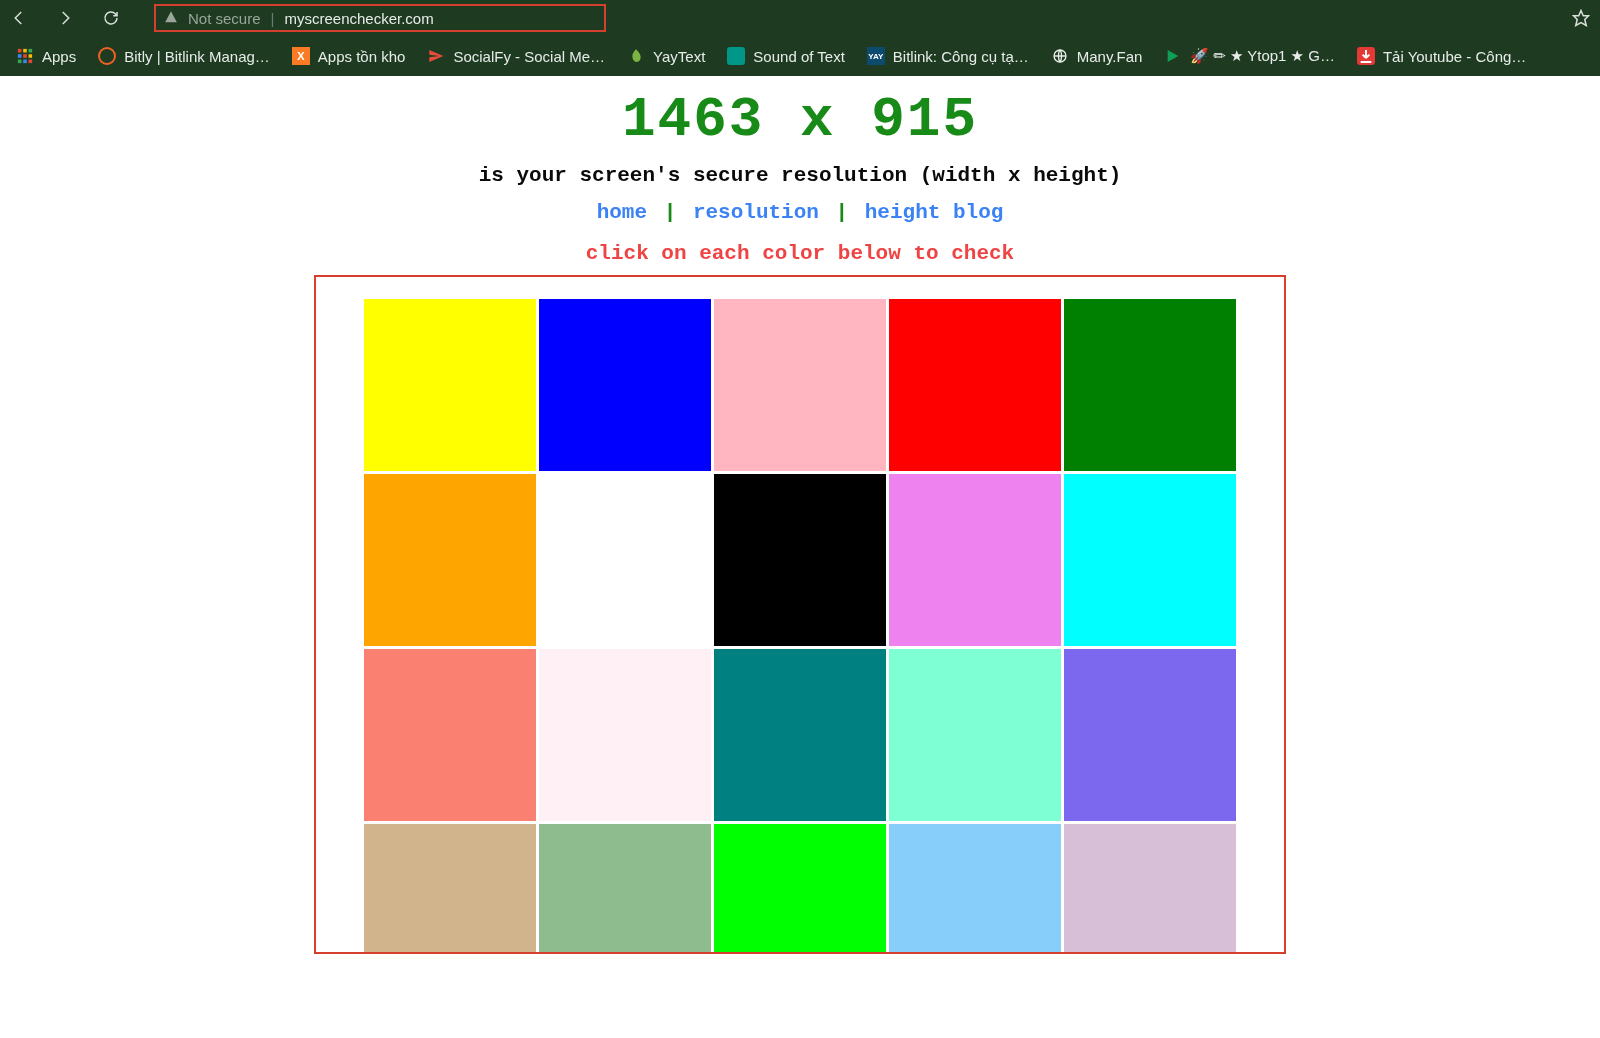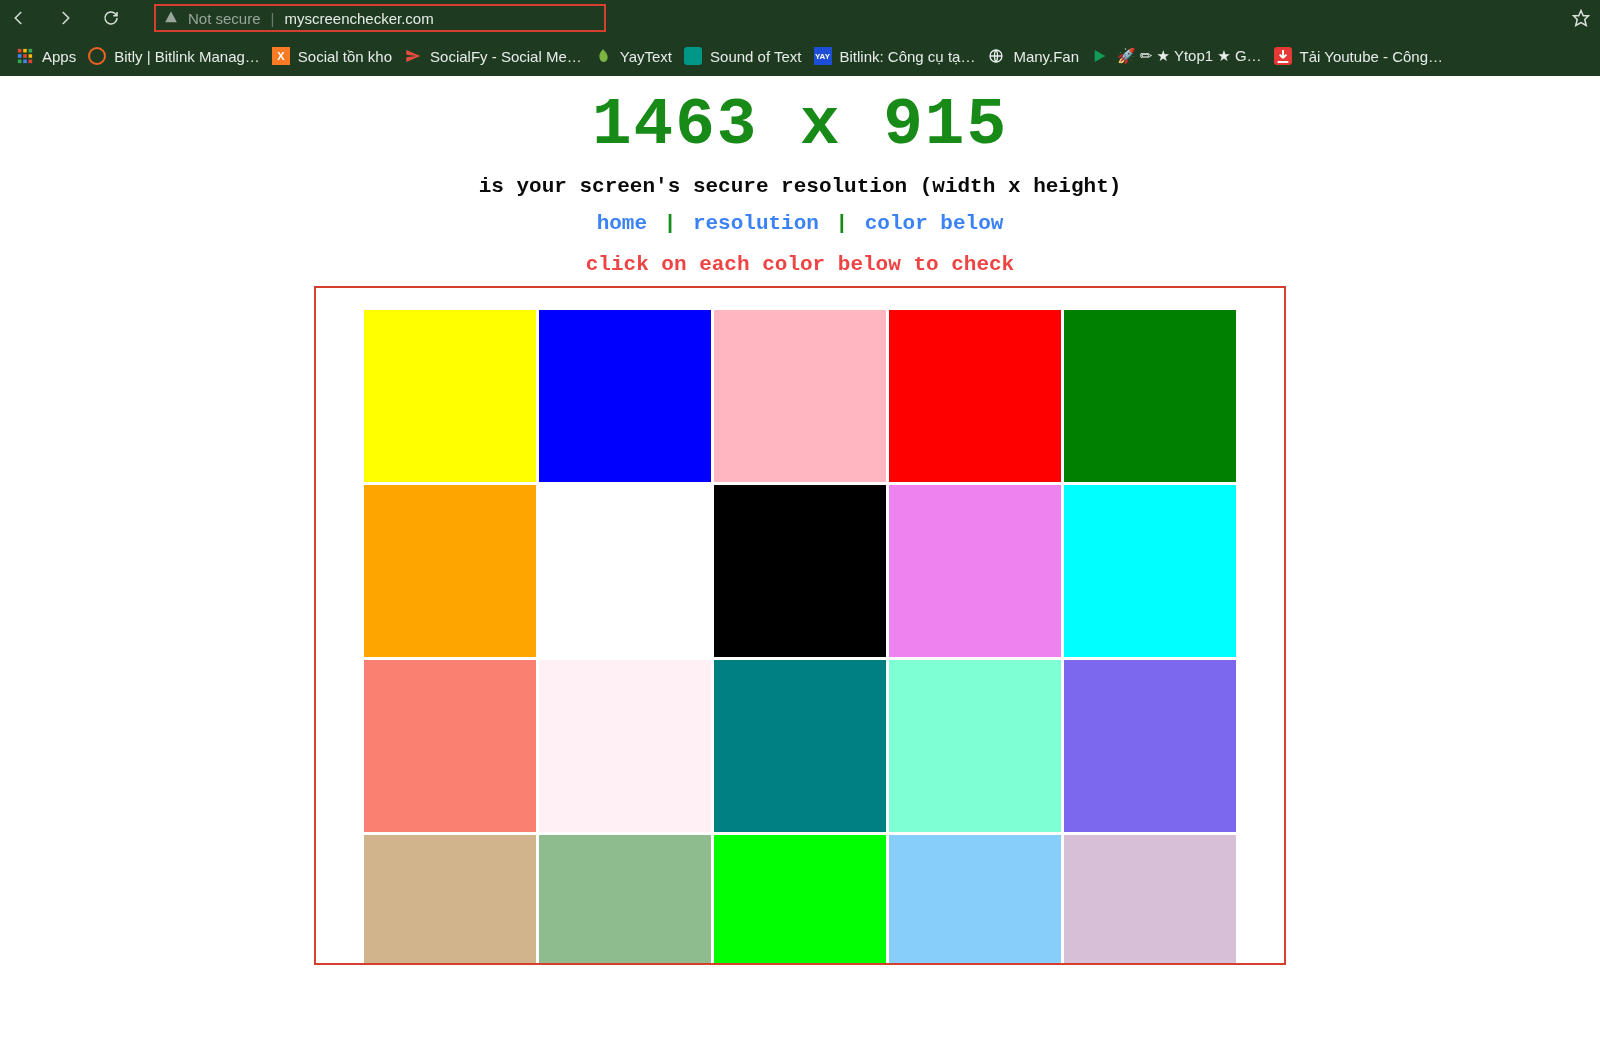--- a/index.html
+++ b/index.html
@@ -11,28 +11,28 @@
   .url-bar { height:36px; display:flex; align-items:center; padding:0 10px; gap:28px; font-family:Arial,sans-serif; font-size:15px;}
   .nav-icon { width:18px; height:18px; display:flex; align-items:center; justify-content:center; color:#d9e0da; }
   .nav-icon svg { width:18px; height:18px; stroke:#d9e0da; stroke-width:2; fill:none; }
   .addr-wrap { display:flex; align-items:center; gap:10px; margin-left:6px; border:2px solid #d63f2e; padding:2px 170px 2px 8px; height:28px; position:relative;}
   .not-secure-warn svg { width:14px; height:14px; fill:#9aa59b; }
   .not-secure-text { color:#9aa59b; }
   .sep-pipe { color:#6d7a6e; }
   .addr-text { color:#e7ece8; }
   .star-icon { margin-left:auto; }
 
-  .bookmarks-bar { height:40px; display:flex; align-items:center; padding:0 10px; font-family:Arial,sans-serif; font-size:15px; color:#e7ece8; }
+  .bookmarks-bar { height:40px; display:flex; align-items:center; padding:0 10px; gap:10px; font-family:Arial,sans-serif; font-size:15px; color:#e7ece8; }
   .bm { display:flex; align-items:center; gap:8px; padding:4px 6px; white-space:nowrap; cursor:pointer;}
   .fav { width:18px; height:18px; border-radius:3px; display:flex; align-items:center; justify-content:center; font-size:11px; font-weight:bold;}
   .fav svg { width:16px;height:16px; }
 
   
   .page { width:100%; display:flex; flex-direction:column; align-items:center; padding-top:6px; }
-  .resolution-title { font-size:66px; font-weight:bold; color:#188a18; letter-spacing:2px; margin:6px 0 6px 0;}
+  .resolution-title { font-size:56px; font-weight:bold; color:#188a18; letter-spacing:2px; margin:6px 0 6px 0;}
   .subtitle { font-size:21px; font-weight:bold; color:#0a0a0a; margin:6px 0 14px 0;}
   .nav-links { font-size:21px; font-weight:bold; color:#188a18; margin-bottom:18px;}
   .nav-links .link { color:#3b82f6; }
   .nav-links .divider { color:#188a18; padding:0 4px;}
   .instruct { font-size:21px; font-weight:bold; color:#ef4444; margin-bottom:10px;}
 
   .grid-frame { border:2px solid #d63f2e; padding:22px 48px 0 48px; }
   .grid { display:grid; grid-template-columns:repeat(5,172px); grid-template-rows:repeat(3,172px) 128px; gap:3px; }
   .swatch { width:100%; height:100%; cursor:pointer; }
 </style>
@@ -95,21 +95,21 @@
     <div class="bm">
       <span class="fav">
         <div style="width:18px;height:18px;border:2px solid #ee6123;border-radius:50%"></div>
       </span>
       <span>Bitly | Bitlink Manag…</span>
     </div>
     <div class="bm">
       <span class="fav">
         <div style="width:18px;height:18px;background:#fb7a24;color:#fff;display:flex;align-items:center;justify-content:center;font:bold 11px Arial">X</div>
       </span>
-      <span>Social tồn kho</span>
+      <span>Apps tồn kho</span>
     </div>
     <div class="bm">
       <span class="fav">
         <svg viewBox="0 0 24 24">
           <path fill="#e74c3c" d="M2 21l21-9L2 3v7l15 2-15 2z"></path>
         </svg>
       </span>
       <span>SocialFy - Social Me…</span>
     </div>
     <div class="bm">
@@ -121,21 +121,21 @@
       <span>YayText</span>
     </div>
     <div class="bm">
       <span class="fav">
         <div style="width:18px;height:18px;background:#009688;border-radius:3px"></div>
       </span>
       <span>Sound of Text</span>
     </div>
     <div class="bm">
       <span class="fav">
-        <div style="width:18px;height:18px;background:#1d4ed8;color:#fff;display:flex;align-items:center;justify-content:center;font:bold 8px Arial">YAY</div>
+        <div style="width:18px;height:18px;background:#0c4a6e;color:#fff;display:flex;align-items:center;justify-content:center;font:bold 8px Arial">YAY</div>
       </span>
       <span>Bitlink: Công cụ tạ…</span>
     </div>
     <div class="bm">
       <span class="fav">
         <svg viewBox="0 0 24 24" fill="none" stroke="#e7ece8" stroke-width="2">
           <circle cx="12" cy="12" r="9"></circle>
           <path d="M3 12h18M12 3c3 3 3 15 0 18M12 3c-3 3-3 15 0 18"></path>
         </svg>
       </span>
@@ -162,21 +162,21 @@
   </div>
 
 <div class="page">
   <div class="resolution-title">1463 x 915</div>
   <div class="subtitle">is your screen's secure resolution (width x height)</div>
   <div class="nav-links">
     <span class="link">home</span>
     <span class="divider">|</span>
     <span class="link">resolution</span>
     <span class="divider">|</span>
-    <span class="link">color below</span>
+    <span class="link">height blog</span>
   </div>
   <div class="instruct">click on each color below to check</div>
 
   <div class="grid-frame">
     <div class="grid" id="color-grid">
         <div class="swatch" style="background: rgb(255, 255, 0);"></div>
         <div class="swatch" style="background: rgb(0, 0, 255);"></div>
         <div class="swatch" style="background: rgb(255, 182, 193);"></div>
         <div class="swatch" style="background: rgb(255, 0, 0);"></div>
         <div class="swatch" style="background: rgb(0, 128, 0);"></div>

